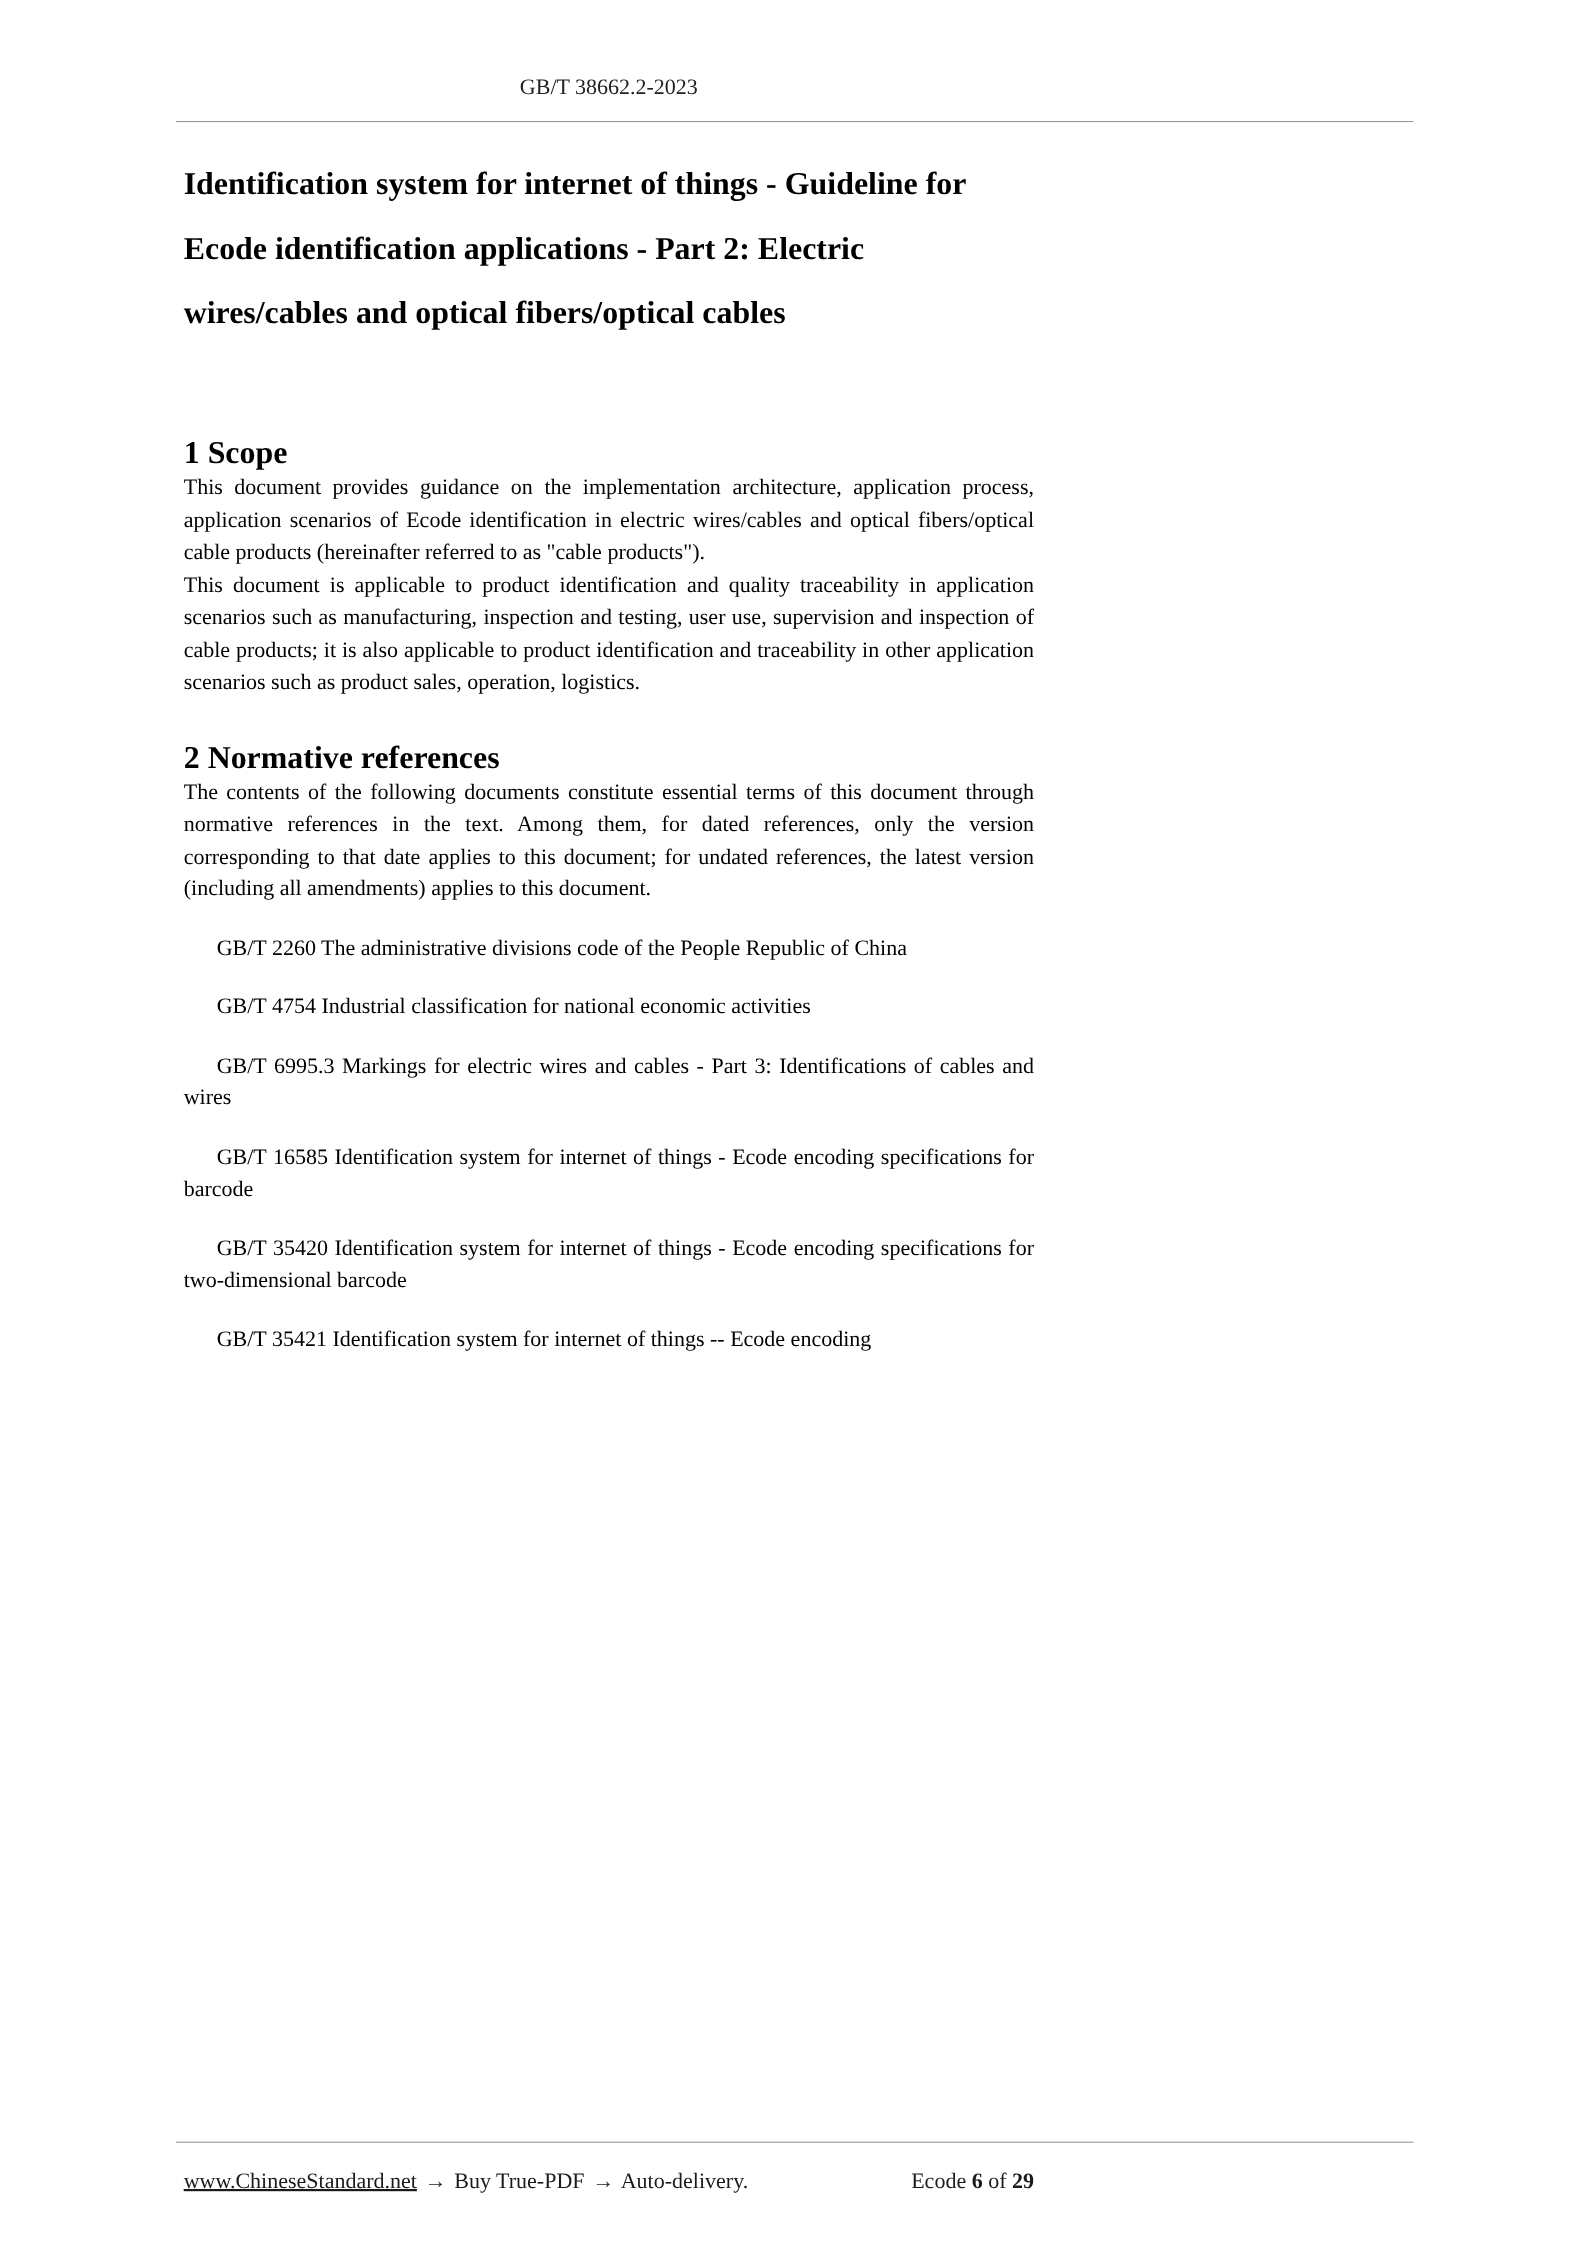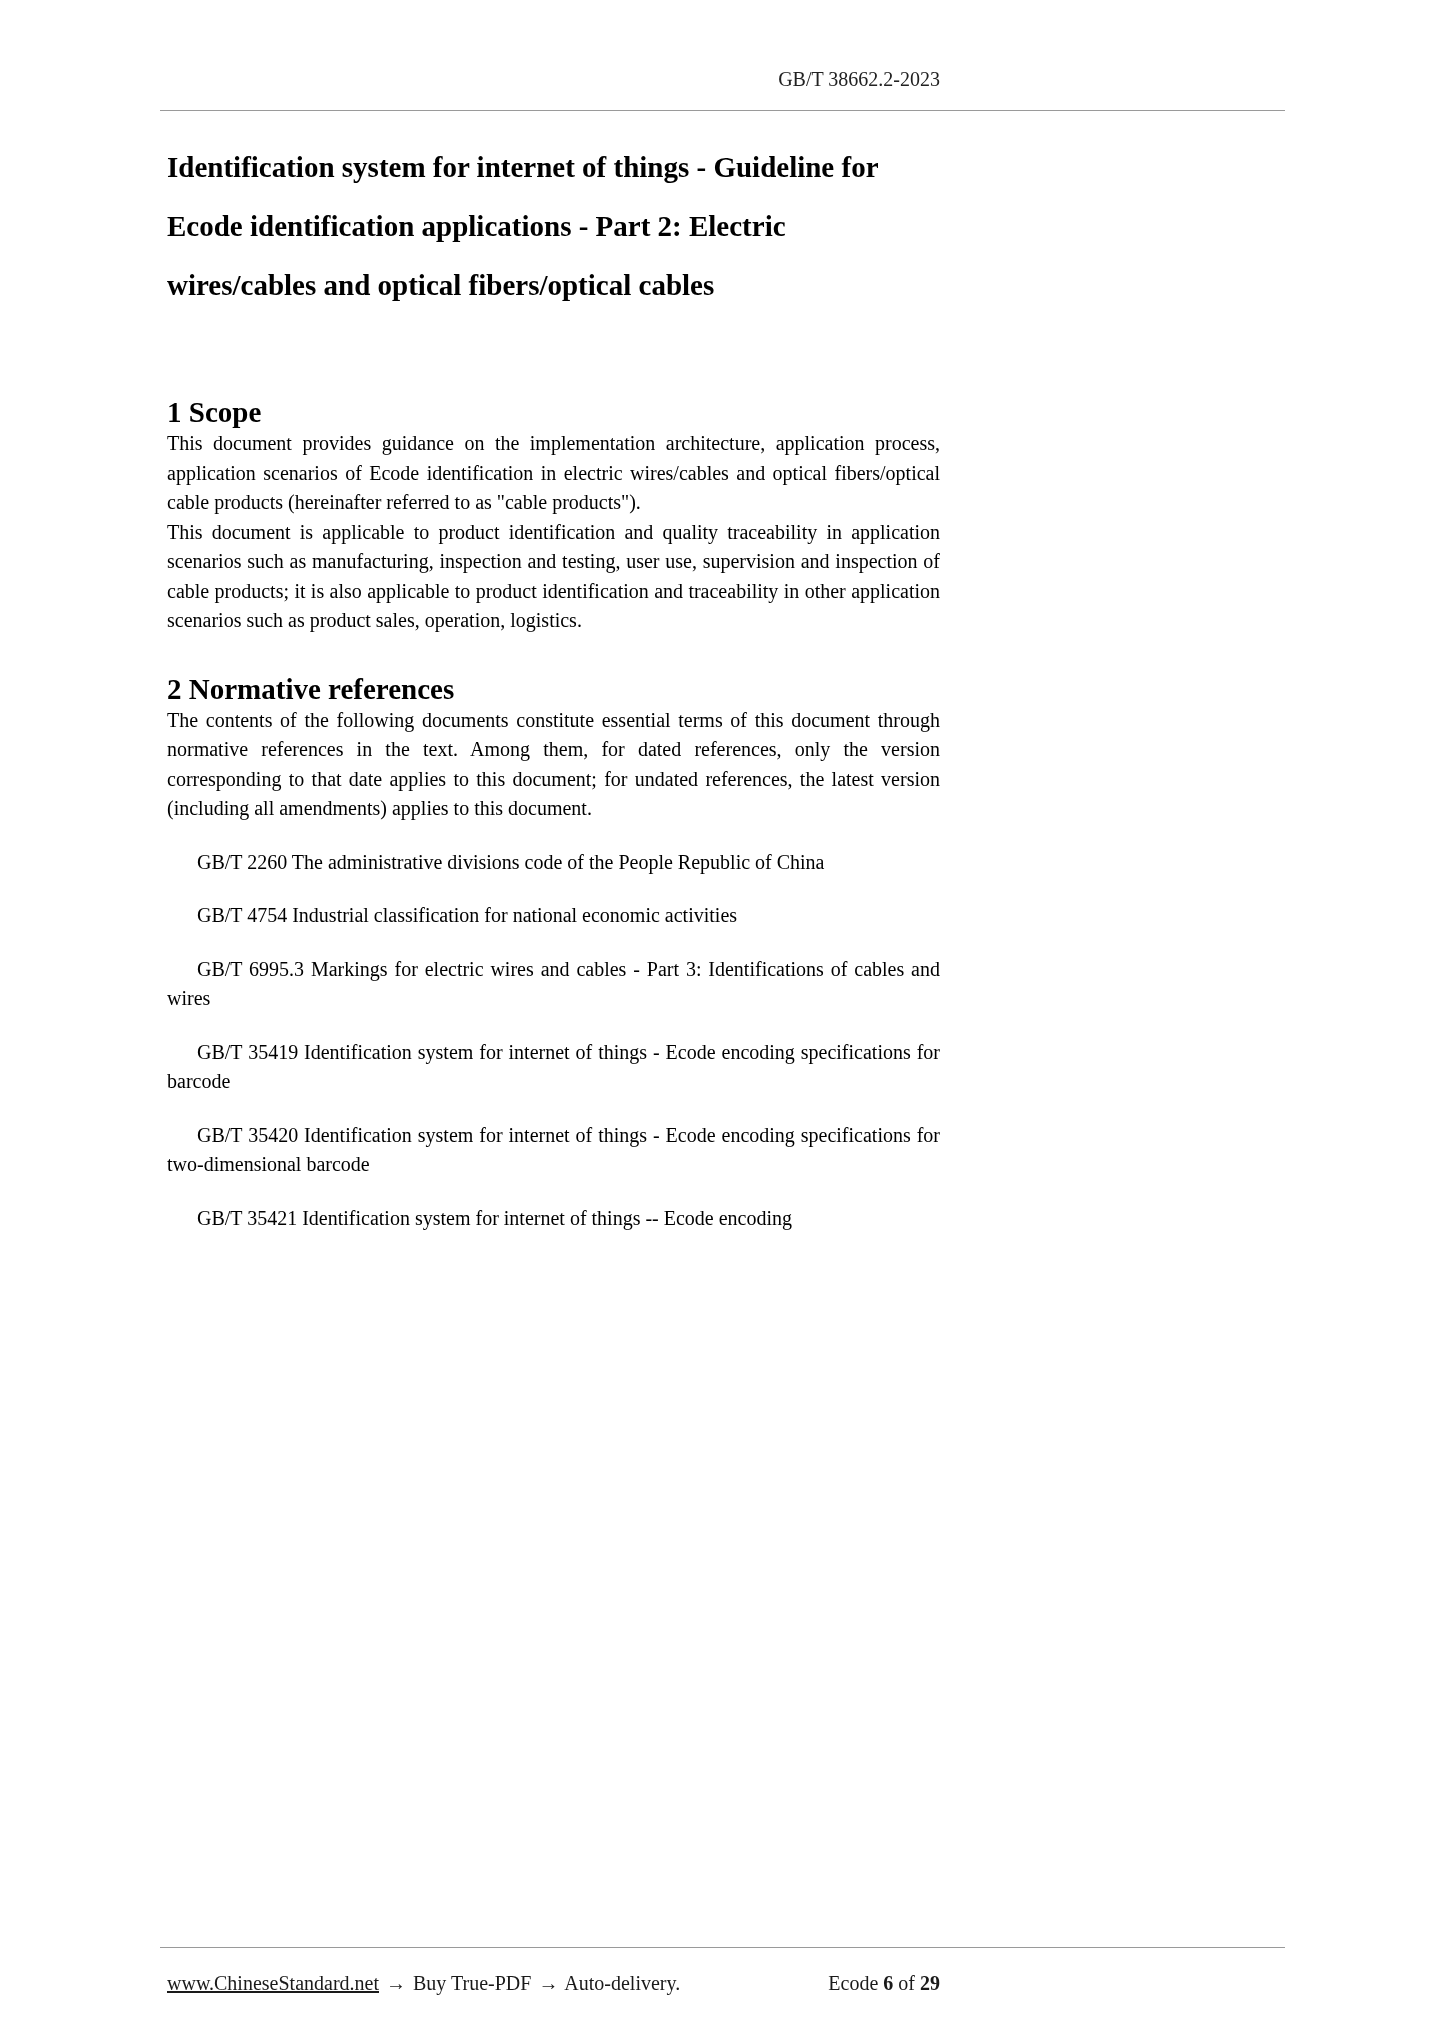--- a/index.html
+++ b/index.html
@@ -14,21 +14,21 @@
     background: #ffffff;
     font-family: "Liberation Serif", serif;
     color: #000000;
     overflow: hidden;
   }
   .doc-number {
     position: absolute;
     top: 68px;
     left: 167px;
     width: 773px;
-    text-align: right;
+    text-align: center;
     font-size: 20px;
     color: #222222;
   }
   .rule {
     position: absolute;
     left: 160px;
     width: 1125px;
     height: 0;
     border: none;
     border-top: 1px solid #9a9a9a;
@@ -117,21 +117,21 @@
 
     <p class="body-par par-next">This document is applicable to product identification and quality traceability in application scenarios such as manufacturing, inspection and testing, user use, supervision and inspection of cable products; it is also applicable to product identification and traceability in other application scenarios such as product sales, operation, logistics.</p>
 
     <h2 class="h2-normative">2 Normative references</h2>
 
     <p class="body-par intro-par">The contents of the following documents constitute essential terms of this document through normative references in the text. Among them, for dated references, only the version corresponding to that date applies to this document; for undated references, the latest version (including all amendments) applies to this document.</p>
 
     <p class="ref">GB/T 2260 The administrative divisions code of the People Republic of China</p>
     <p class="ref">GB/T 4754 Industrial classification for national economic activities</p>
     <p class="ref">GB/T 6995.3 Markings for electric wires and cables - Part 3: Identifications of cables and wires</p>
-    <p class="ref">GB/T 35419 Identification system for internet of things - Ecode encoding specifications for barcode</p>
+    <p class="ref">GB/T 16585 Identification system for internet of things - Ecode encoding specifications for barcode</p>
     <p class="ref">GB/T 35420 Identification system for internet of things - Ecode encoding specifications for two-dimensional barcode</p>
     <p class="ref">GB/T 35421 Identification system for internet of things -- Ecode encoding</p>
 
   </div>
 
   <hr class="rule rule-bottom">
 
   <div class="footer">
     <span class="footer-left">
       <a>www.ChineseStandard.net</a>

